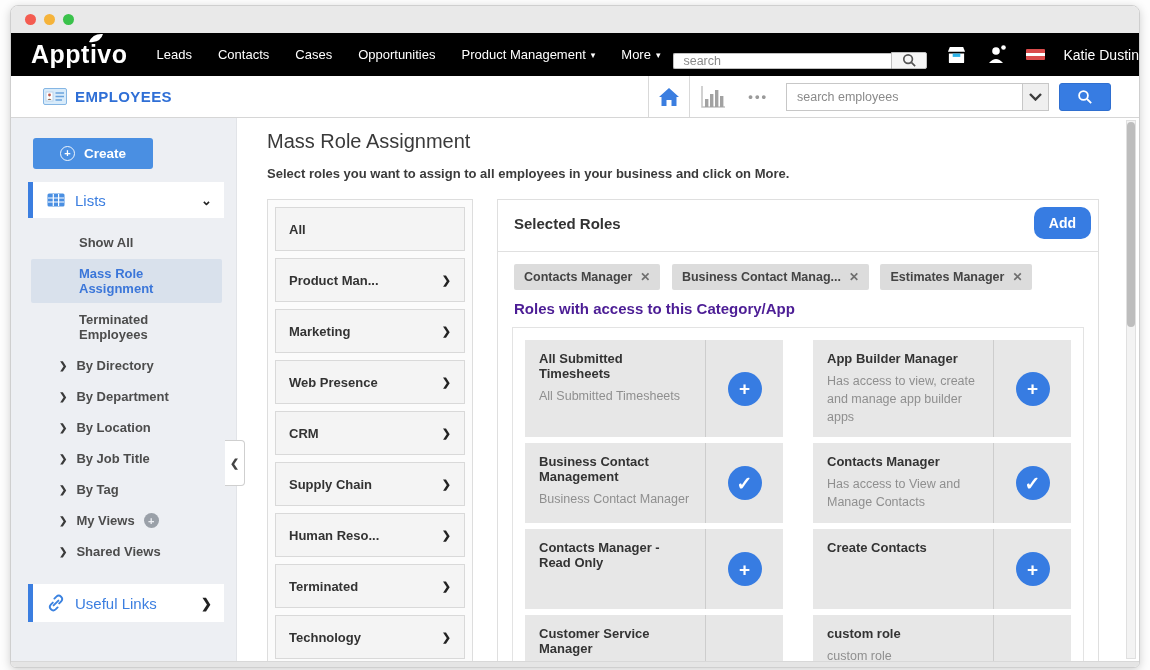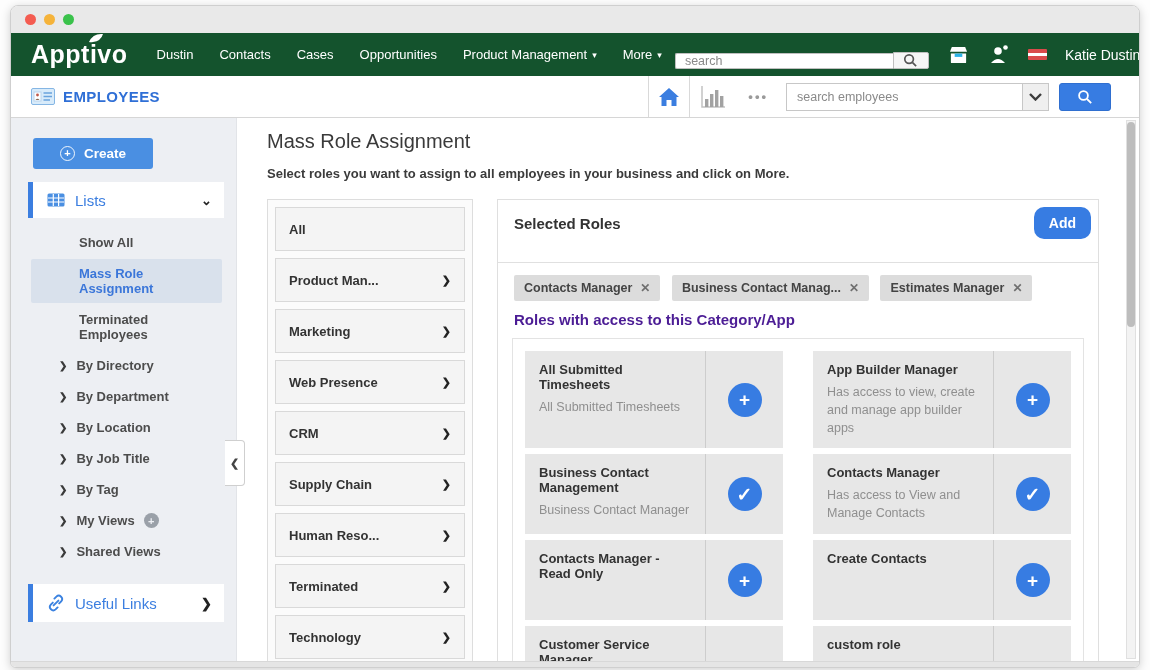--- a/index.html
+++ b/index.html
@@ -8,38 +8,38 @@
   .page { position:relative; width:1150px; height:670px; background:#fdfdfd; }
 
   
   .window { position:absolute; left:10px; top:5px; right:10px; bottom:2px;
     border:1px solid #cfcfcf; border-radius:8px 8px 6px 6px; overflow:hidden;
     box-shadow:0 2px 10px rgba(0,0,0,.18); background:#fff; }
   .titlebar { height:27px; background:#e9e9e9; display:flex; align-items:center; padding-left:14px; gap:8px; }
   .tdot { width:11px; height:11px; border-radius:50%; display:inline-block; }
 
   
-  .topnav { height:43px; background:#14532d; display:flex; align-items:center; padding:0 12px; color:#fff; }
+  .topnav { height:43px; background:#000000; display:flex; align-items:center; padding:0 12px; color:#fff; }
   .brand { position:relative; font-size:25px; font-weight:bold; letter-spacing:.5px; margin:0 16px 0 8px; cursor:pointer; }
   .brand .leaf { position:absolute; top:-7px; left:57px; }
   .topmenu { display:flex; align-items:center; height:100%; }
   .topmenu a { color:#fff; font-size:13px; padding:0 13px; line-height:43px; text-decoration:none; white-space:nowrap; cursor:pointer; }
   .caret { font-size:9px; margin-left:5px; vertical-align:1px; }
   .nav-right { margin-left:auto; display:flex; align-items:center; gap:18px; }
   .nav-search { display:flex; align-items:flex-end; height:28px; }
   .nav-search input { width:218px; border:1px solid #bfbfbf; border-right:none; padding:0 9px; font-size:12.5px; color:#333; outline:none; border-radius:2px 0 0 2px; }
   .nav-search input::placeholder { color:#8a8a8a; }
   .nav-search button { width:36px; background:#f6f6f6; border:1px solid #bfbfbf; border-radius:0 2px 2px 0; display:flex; align-items:center; justify-content:center; cursor:pointer; }
   .icon-btn { display:flex; align-items:center; cursor:pointer; }
   .flag { position:relative; width:19px; height:11px; background:#d94b4b; border-radius:1px; display:inline-block; }
   .flag::after { content:""; position:absolute; left:0; top:4px; width:100%; height:3px; background:#fff; }
   .usermenu { display:flex; align-items:center; gap:6px; font-size:14px; cursor:pointer; margin-right:6px; white-space:nowrap; }
 
   
-  .appbar { height:42px; background:#fff; border-bottom:1px solid #d6d6d6; display:flex; align-items:center; padding-left:20px; }
+  .appbar { height:42px; background:#fff; border-bottom:1px solid #d6d6d6; display:flex; align-items:center; padding-left:32px; }
   .appname { color:#2f6fd6; font-size:15px; font-weight:bold; letter-spacing:.4px; margin-left:8px; }
   .appbar-right { margin-left:auto; display:flex; align-items:center; height:100%; }
   .home-tile { width:42px; height:100%; display:flex; align-items:center; justify-content:center;
     border-left:1px solid #d9d9d9; border-right:1px solid #d9d9d9; cursor:pointer; }
   .chart-tile { width:46px; height:100%; display:flex; align-items:center; justify-content:center; cursor:pointer; }
   .dots { color:#9a9a9a; font-size:13px; letter-spacing:2px; font-weight:bold; padding:0 12px; cursor:pointer; }
   .emp-search { display:flex; height:28px; margin:0 10px 0 6px; }
   .emp-search input { width:236px; border:1px solid #c7c7c7; border-right:none; padding:0 10px; font-size:12.5px; color:#333; outline:none; }
   .emp-search input::placeholder { color:#8a8a8a; }
   .emp-sel { width:27px; background:#efefef; border:1px solid #c7c7c7; display:flex; align-items:center; justify-content:center; cursor:pointer; }
@@ -79,21 +79,21 @@
   .subtitle { font-size:13px; font-weight:bold; color:#3b3b3b; margin-bottom:18px; }
   .cols { display:flex; gap:24px; }
 
   .cat-box { width:206px; flex-shrink:0; border:1px solid #ddd; background:#fbfbfb; padding:7px; align-self:flex-start; }
   .cat-item { display:flex; align-items:center; justify-content:space-between; height:44px; background:#f4f4f4;
     border:1px solid #d9d9d9; margin-bottom:7px; padding:0 13px; font-size:13px; font-weight:bold; color:#333; cursor:pointer; }
   .cat-item:last-child { margin-bottom:0;gap:24px; }
   .cat-item .chev { font-size:11px; color:#222; }
 
   .panel { flex:1; border:1px solid #dfdfdf; background:#fff; min-height:600px; }
-  .panel-head { display:flex; align-items:center; justify-content:space-between; padding:7px 7px 23px 16px;
+  .panel-head { display:flex; align-items:center; justify-content:space-between; padding:7px 7px 12px 16px;
     border-bottom:1px solid #e0e0e0; }
   .panel-head h2 { font-size:15px; color:#333; }
   .add-btn { background:#377ce2; color:#fff; border:none; border-radius:10px; font-size:14px; font-weight:bold;
     padding:8px 15px; cursor:pointer; }
   .chips { padding:12px 16px 4px; }
   .chip { display:inline-flex; align-items:center; gap:8px; background:#dcdcdc; border-radius:2px;
     padding:6px 10px; font-size:12.5px; font-weight:bold; color:#444; margin-right:7px; cursor:pointer; }
   .chip .x { color:#6f6f6f; font-size:12px; }
   .roles-heading { font-size:15px; color:#4c1d95; font-weight:bold; margin:6px 16px 10px; }
   .cards-wrap { margin:0 14px; border:1px solid #e3e3e3; padding:12px; }
@@ -127,21 +127,21 @@
     <div class="topnav">
       <div class="brand">
         <span>Apptivo</span>
         <span class="leaf">
           <svg width="16" height="11" viewBox="0 0 16 11">
               <path d="M1 9 Q5 0 15 1 Q13 8 5 9 Q3 9.5 1 9 Z" fill="#fff"></path>
             </svg>
         </span>
       </div>
       <nav class="topmenu">
-        <a>Dustin</a>
+        <a>Leads</a>
         <a>Contacts</a>
         <a>Cases</a>
         <a>Opportunities</a>
         <a><span>Product Management</span><span class="caret">▾</span></a>
         <a><span>More</span><span class="caret">▾</span></a>
       </nav>
       <div class="nav-right">
         <div class="nav-search">
           <input placeholder="search" style="">
           <button>

